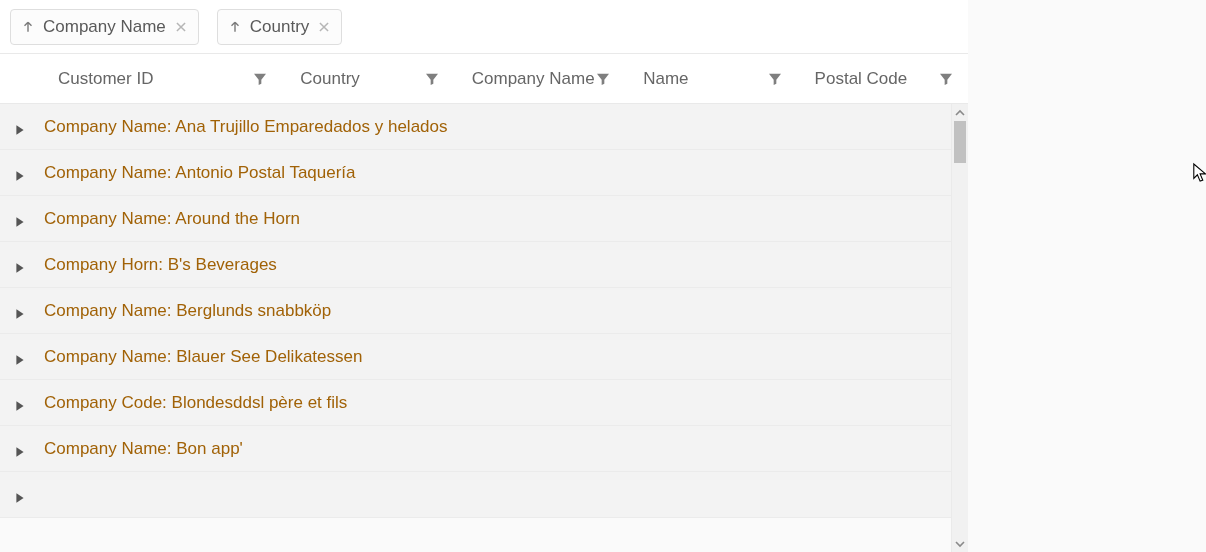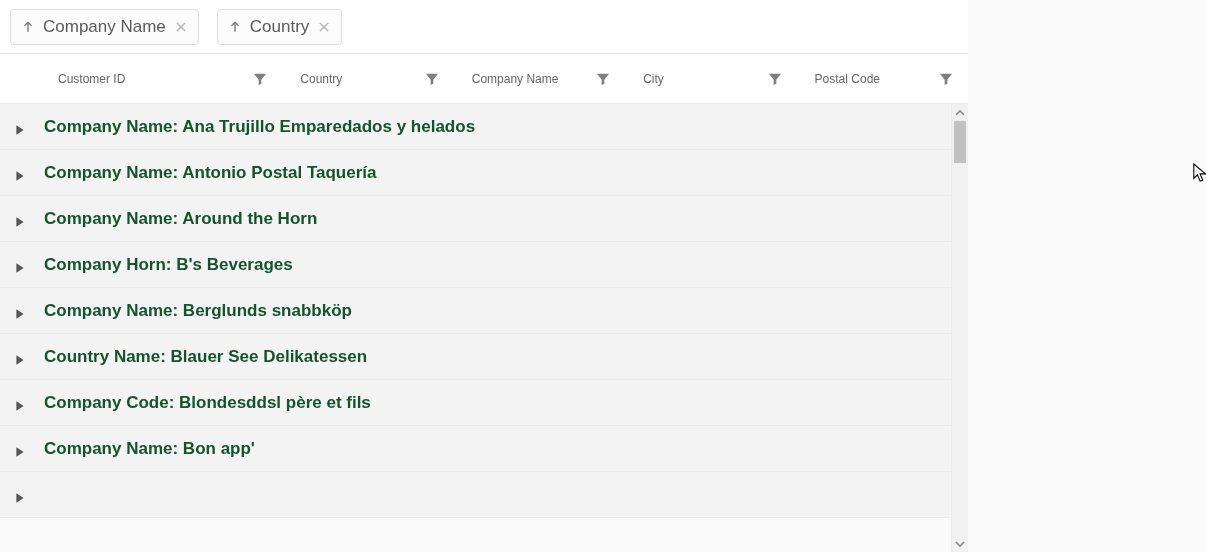--- a/index.html
+++ b/index.html
@@ -61,21 +61,21 @@
     border-bottom: 1px solid #e9e9e9;
     display: flex;
     align-items: stretch;
   }
   .header-cell {
     position: relative;
     display: flex;
     align-items: center;
     padding: 0 14px;
     color: #666;
-    font-size: 12px;
+    font-size: 17px;
     border-right: none;
     cursor: pointer;
   }
   .header-cell.expand-col {
     width: 40px;
     flex: 0 0 40px;
     padding: 0;
   }
   .header-cell .label {
     flex: 1;
@@ -111,22 +111,22 @@
     cursor: pointer;
   }
   .group-row .expander {
     width: 12px;
     height: 12px;
     margin-right: 18px;
     color: #555;
     flex: 0 0 auto;
   }
   .group-row .group-text {
-    font-weight: 700;
-    color: #14532d;
+    font-weight: 400;
+    color: #a16207;
   }
   
   .scrollbar {
     width: 17px;
     background: #f1f1f1;
     position: relative;
     border-left: 1px solid #eaeaea;
   }
   .scrollbar .btn {
     width: 100%;
@@ -219,21 +219,21 @@
     </div>
     <div class="header-cell" style="width:210px">
       <span class="label">Company Name</span>
       <span class="filter-icon">
         <svg viewBox="0 0 24 24" fill="currentColor">
             <path d="M3 4h18l-7 9v6l-4 2v-8L3 4z"></path>
           </svg>
       </span>
     </div>
     <div class="header-cell" style="width:210px">
-      <span class="label">City</span>
+      <span class="label">Name</span>
       <span class="filter-icon">
         <svg viewBox="0 0 24 24" fill="currentColor">
             <path d="M3 4h18l-7 9v6l-4 2v-8L3 4z"></path>
           </svg>
       </span>
     </div>
     <div class="header-cell" style="width:210px">
       <span class="label">Postal Code</span>
       <span class="filter-icon">
         <svg viewBox="0 0 24 24" fill="currentColor">
@@ -272,21 +272,21 @@
         <div class="group-row">
           <span class="expander"><svg viewBox="0 0 10 10" fill="currentColor">
               <path d="M2 1 L8 5 L2 9 Z"></path>
             </svg></span>
           <span class="group-text">Company Name: Berglunds snabbköp</span>
         </div>
         <div class="group-row">
           <span class="expander"><svg viewBox="0 0 10 10" fill="currentColor">
               <path d="M2 1 L8 5 L2 9 Z"></path>
             </svg></span>
-          <span class="group-text">Country Name: Blauer See Delikatessen</span>
+          <span class="group-text">Company Name: Blauer See Delikatessen</span>
         </div>
         <div class="group-row">
           <span class="expander"><svg viewBox="0 0 10 10" fill="currentColor">
               <path d="M2 1 L8 5 L2 9 Z"></path>
             </svg></span>
           <span class="group-text">Company Code: Blondesddsl père et fils</span>
         </div>
         <div class="group-row">
           <span class="expander"><svg viewBox="0 0 10 10" fill="currentColor">
               <path d="M2 1 L8 5 L2 9 Z"></path>

